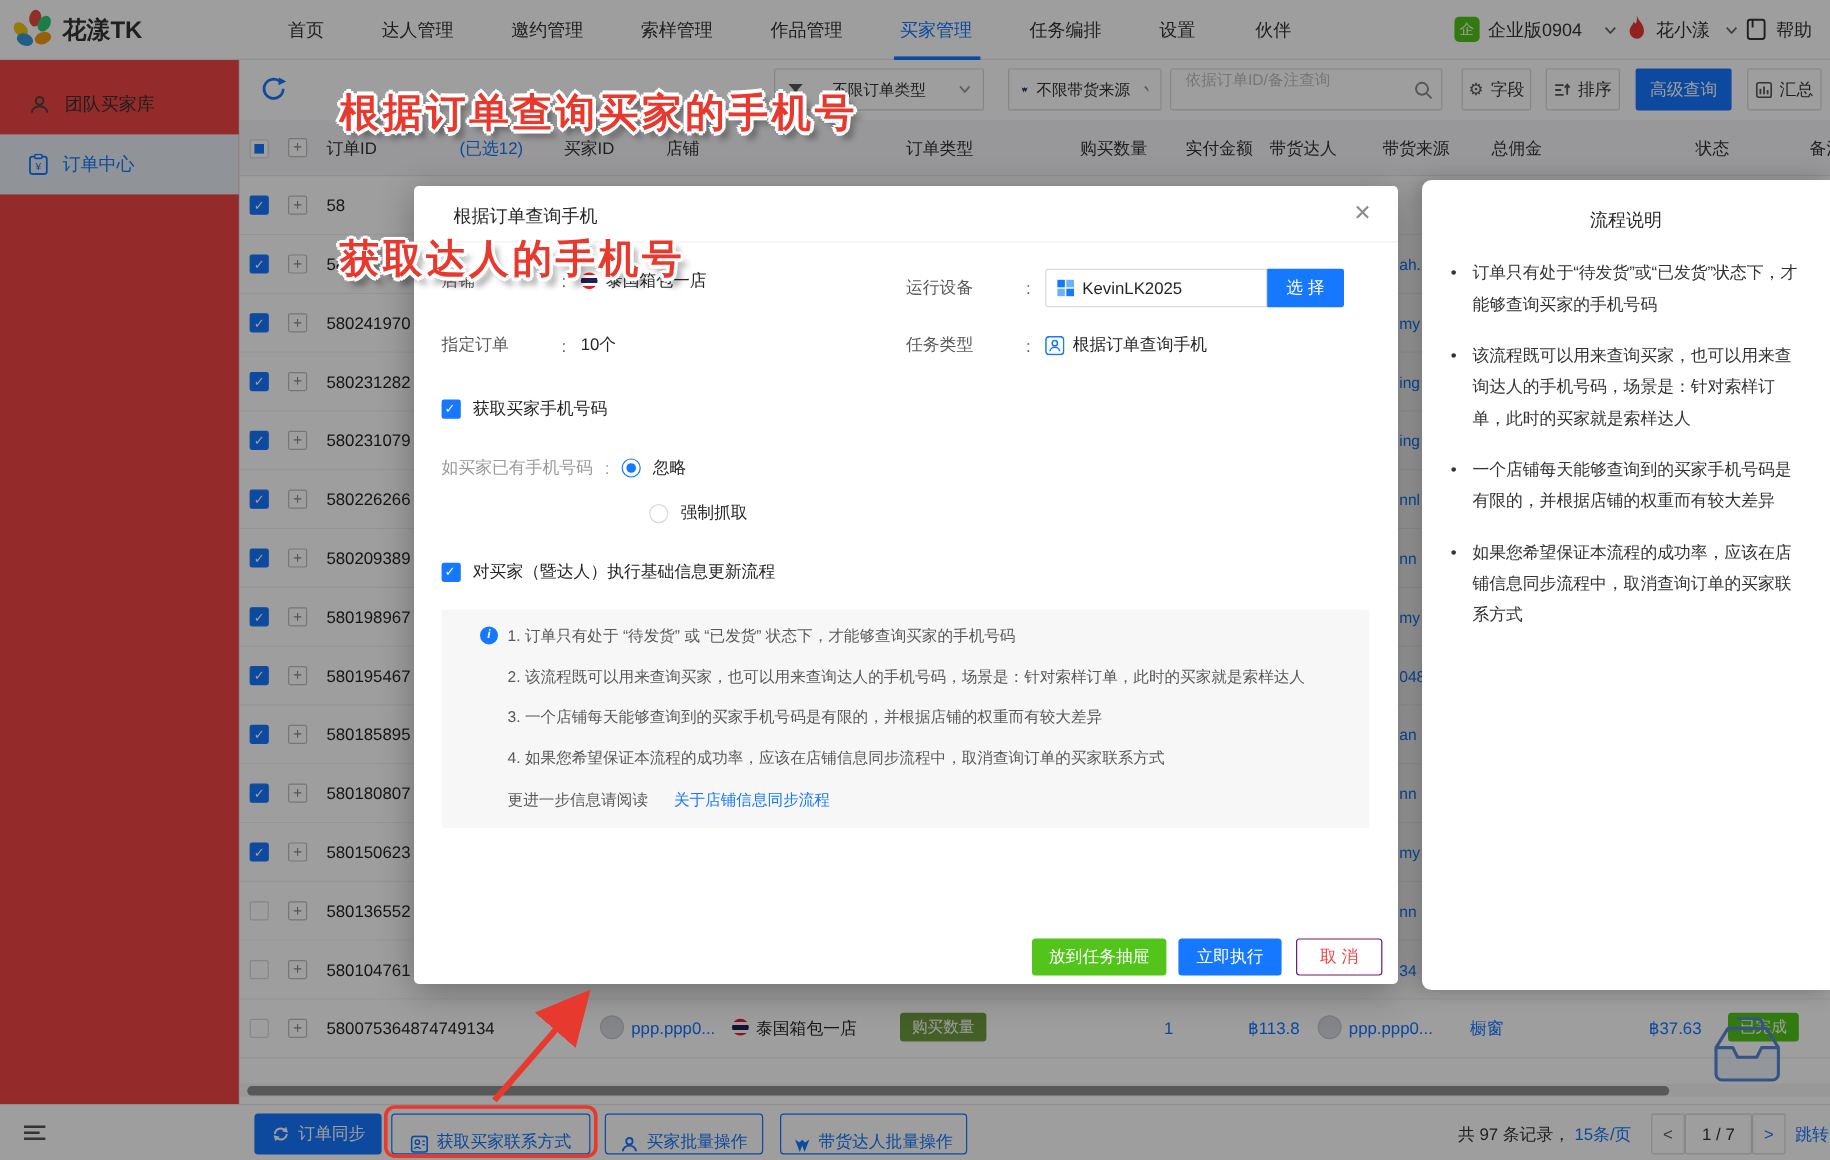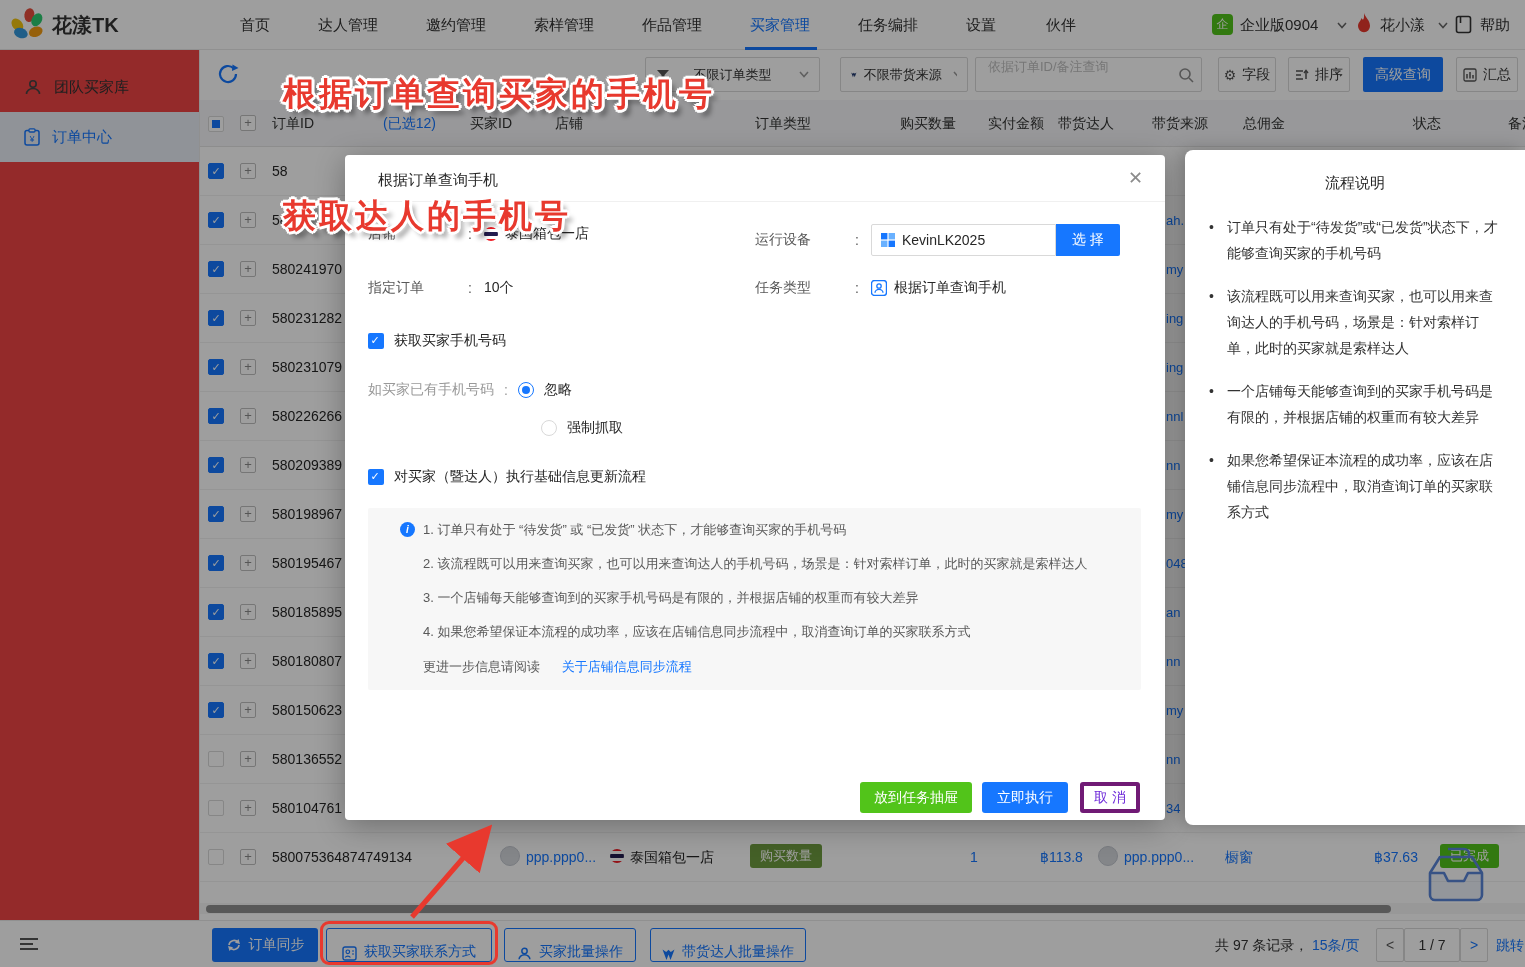--- a/index.html
+++ b/index.html
@@ -444,21 +444,21 @@
       <div class="info-line" style="top:81px">3. 一个店铺每天能够查询到的买家手机号码是有限的，并根据店铺的权重而有较大差异</div>
       <div class="info-line" style="top:115px">4. 如果您希望保证本流程的成功率，应该在店铺信息同步流程中，取消查询订单的买家联系方式</div>
       <div class="info-line" style="top:150px">
         <span>更进一步信息请阅读</span>
         <span class="blue" style="margin-left:18px">关于店铺信息同步流程</span>
       </div>
     </div>
 
     <div class="m-btn" style="left:515px;width:112px;background:#52c41a;color:#fff">放到任务抽屉</div>
     <div class="m-btn" style="left:637px;width:86px;background:#1677ff;color:#fff">立即执行</div>
-    <div class="m-btn" style="left:735px;width:60px;background:#fff;border:4px solid #701a75;color:#6d28d9">取 消</div>
+    <div class="m-btn" style="left:735px;width:72px;background:#fff;border:1px solid #701a75;color:#ef4444">取 消</div>
   </div>
 
   <div id="panel">
     <div class="p-title">流程说明</div>
     <div class="p-list">
       <div class="p-item">
           <span class="p-dot">•</span>
           <span>订单只有处于“待发货”或“已发货”状态下，才能够查询买家的手机号码</span>
         </div>
       <div class="p-item">

